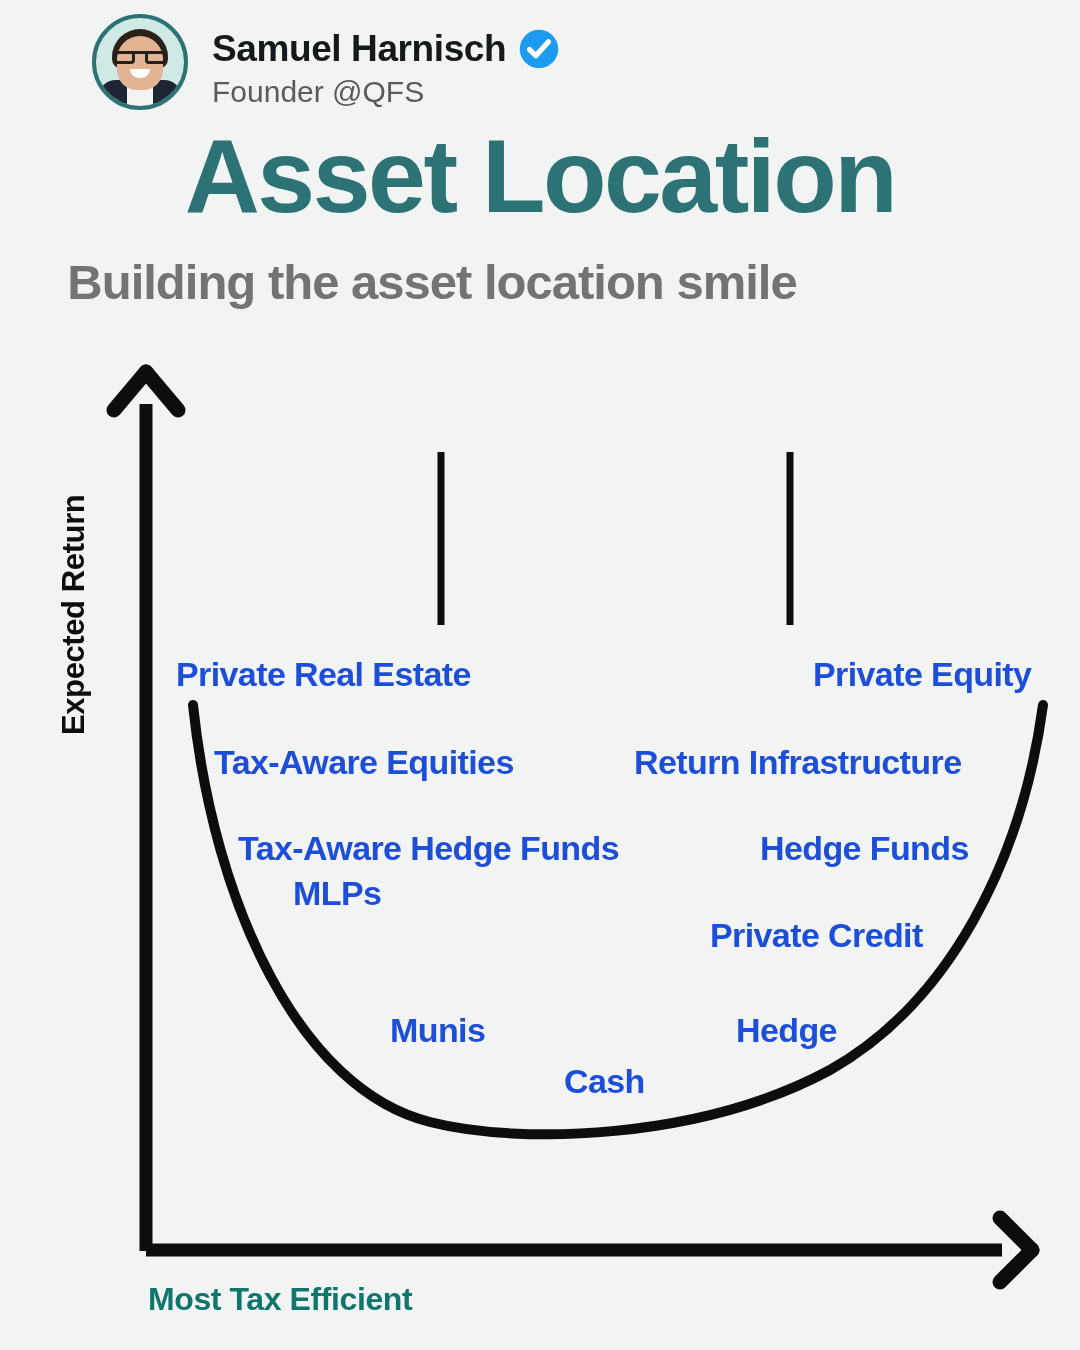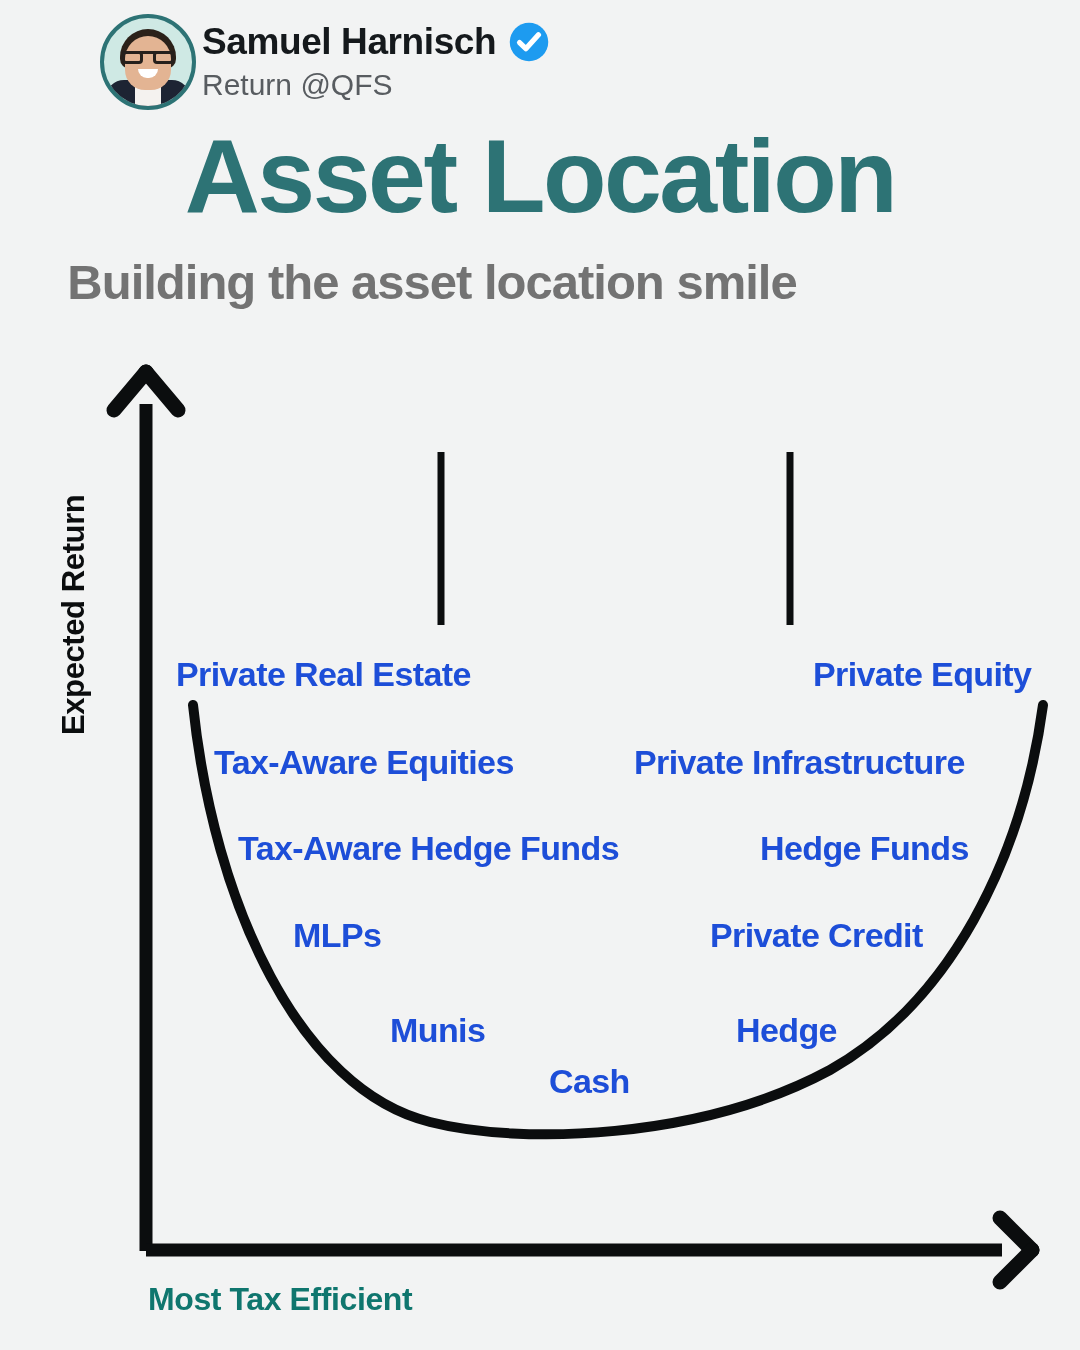--- a/index.html
+++ b/index.html
@@ -11,25 +11,25 @@
     height: 1350px;
     background: #f2f3f3;
     font-family: "Liberation Sans", sans-serif;
     overflow: hidden;
     position: relative;
   }
 
   
   .profile {
     position: absolute;
-    left: 100px;
+    left: 92px;
     top: 14px;
     display: flex;
-    align-items: center;
-    gap: 6px;
+    align-items: flex-end;
+    gap: 24px;
   }
   .avatar-ring {
     width: 96px;
     height: 96px;
     border-radius: 50%;
     border: 4px solid #2d7375;
     box-sizing: border-box;
     overflow: hidden;
     position: relative;
     background: #cfe9e4;
@@ -214,21 +214,21 @@
     <div class="av-smile"></div>
   </div>
   <div class="profile-text">
     <div class="profile-name-row">
       <span class="profile-name">Samuel Harnisch</span>
       <svg class="verified-badge" viewBox="0 0 24 24">
         <circle cx="12" cy="12" r="11" fill="#1d9bf0"></circle>
         <path d="M6.6 12.3 L10.2 15.8 L17.4 7.9" fill="none" stroke="#ffffff" stroke-width="3" stroke-linecap="round" stroke-linejoin="round"></path>
       </svg>
     </div>
-    <div class="profile-sub">Return @QFS</div>
+    <div class="profile-sub">Founder @QFS</div>
   </div>
 </div>
 
 <div class="main-title">Asset Location</div>
 <div class="sub-title">Building the asset location smile</div>
 
 <div class="chart">
 
   <svg width="1080" height="1350">
 
@@ -246,25 +246,25 @@
     <line x1="790" y1="452" x2="790" y2="625" stroke="#0b0d0e" stroke-width="7"></line>
 
     <path d="M193 705 C 214 905, 300 1090, 430 1122 C 520 1145, 700 1140, 830 1070 C 950 1002, 1022 860, 1043 705" fill="none" stroke="#0b0d0e" stroke-width="10" stroke-linecap="round"></path>
   </svg>
 
   <div class="y-axis-label">Expected Return</div>
 
   <div class="pt" style="left:176px; top:657px; font-size:34px;">Private Real Estate</div>
   <div class="pt" style="left:214px; top:745px; font-size:34px;">Tax-Aware Equities</div>
   <div class="pt" style="left:238px; top:831px; font-size:34px;">Tax-Aware Hedge Funds</div>
-  <div class="pt" style="left:293px; top:918px; font-size:34px;">MLPs</div>
+  <div class="pt" style="left:293px; top:876px; font-size:34px;">MLPs</div>
   <div class="pt" style="left:390px; top:1013px; font-size:34px;">Munis</div>
 
-  <div class="pt" style="left:549px; top:1064px; font-size:34px;">Cash</div>
+  <div class="pt" style="left:564px; top:1064px; font-size:34px;">Cash</div>
 
   <div class="pt" style="left:736px; top:1013px; font-size:34px;">Hedge</div>
   <div class="pt" style="left:694px; top:918px; font-size:34px;margin-left:16px;">Private Credit</div>
   <div class="pt" style="left:760px; top:831px; font-size:34px;">Hedge Funds</div>
-  <div class="pt" style="left:634px; top:745px; font-size:34px;">Private Infrastructure</div>
+  <div class="pt" style="left:634px; top:745px; font-size:34px;">Return Infrastructure</div>
   <div class="pt" style="left:813px; top:657px; font-size:34px;">Private Equity</div>
 
   <div class="axis-end-label" style="left:148px; top:1283px;">Most Tax Efficient</div>
 </div>
 
 </body></html>

